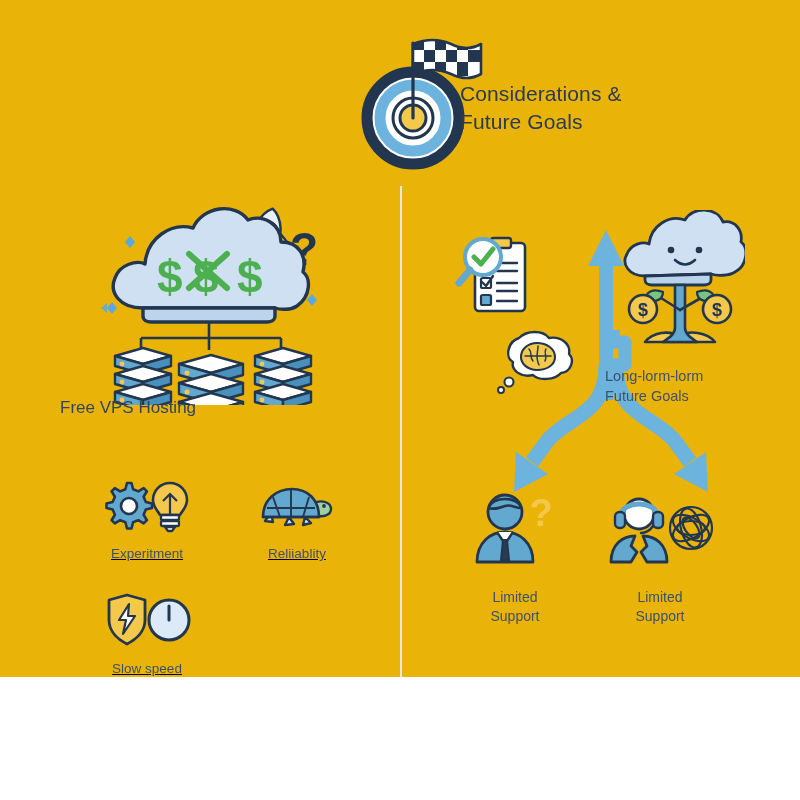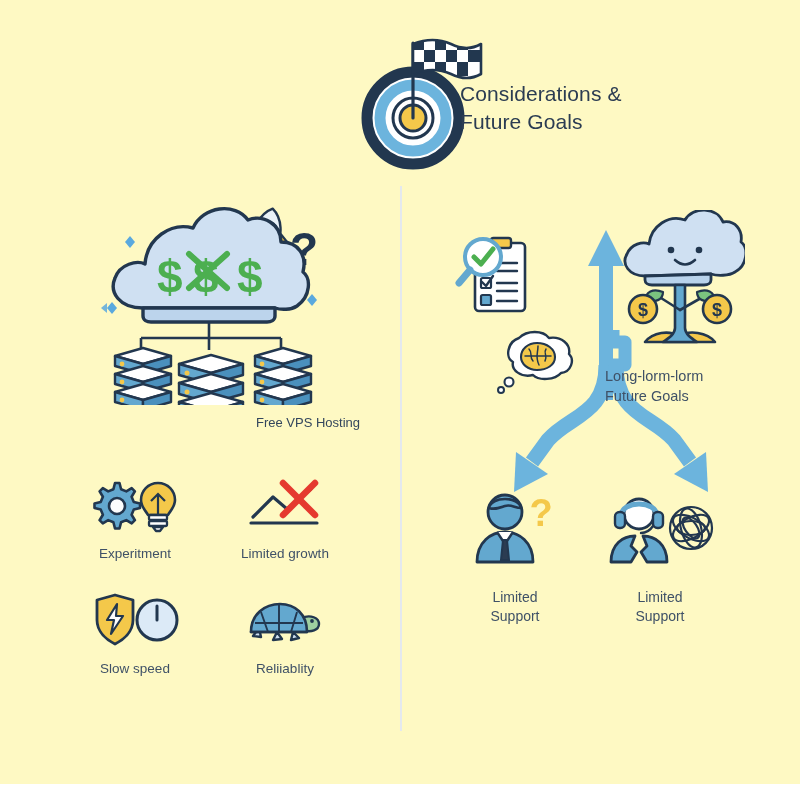--- a/index.html
+++ b/index.html
@@ -6,22 +6,22 @@
     margin: 0;
     padding: 0;
     background: #ffffff;
   }
   body {
     font-family: "Liberation Sans", sans-serif;
   }
   #canvas {
     position: relative;
     width: 800px;
-    height: 784px;
-    background: #fef9c3;
+    height: 677px;
+    background: #eab308;
     overflow: hidden;
   }
 
   
   #header {
     position: absolute;
     left: 355px;
     top: 30px;
     width: 400px;
     height: 140px;
@@ -66,35 +66,36 @@
   #left-hero {
     position: absolute;
     left: 25px;
     top: 0;
     width: 250px;
     height: 215px;
   }
   #left-hero-label {
     position: absolute;
     left: 0;
-    top: 225px;
+    top: 208px;
     width: 300px;
-    text-align: right;
+    text-align: left;
     color: #33465d;
-    font-size: 13px;
+    font-size: 17px;
   }
 
   #left-grid {
     position: absolute;
-    left: 0;
+    left: 12px;
     top: 285px;
     width: 300px;
     display: grid;
     grid-template-columns: 150px 150px;
     grid-template-rows: 115px 115px;
+    text-decoration: underline;
   }
   .feature {
     position: relative;
     text-align: center;
   }
   .feature-icon {
     height: 62px;
     display: flex;
     align-items: center;
     justify-content: center;
@@ -350,67 +351,54 @@
               <path d="M12 20 L19 13 L26 20 M19 13 L19 34" fill="none" stroke="#22374f" stroke-width="2.2"></path>
               <rect x="10" y="34" width="18" height="5" rx="1.6" fill="#ffffff" stroke="#22374f" stroke-width="2.3"></rect>
               <rect x="10" y="40" width="18" height="5" rx="1.6" fill="#ffffff" stroke="#22374f" stroke-width="2.3"></rect>
               <path d="M14 46 L24 46 L21 50 L17 50 Z" fill="#ffffff" stroke="#22374f" stroke-width="2.3" stroke-linejoin="round"></path>
             </g>
           </svg>
         </div>
         <div class="feature-label">Experitment</div>
       </div>
 
-      <div class="feature">
-        <div class="feature-icon">
-          <svg viewBox="0 0 92 58" width="92" height="58">
-            <path d="M14 40 L34 20 L48 32 L72 12" fill="none" stroke="#22374f" stroke-width="3.2" stroke-linecap="round" stroke-linejoin="round"></path>
-            <line x1="12" y1="46" x2="78" y2="46" stroke="#22374f" stroke-width="3.2" stroke-linecap="round"></line>
-            <g stroke="#e5392f" stroke-width="6.5" stroke-linecap="round">
-              <line x1="44" y1="6" x2="76" y2="38"></line>
-              <line x1="76" y1="6" x2="44" y2="38"></line>
-            </g>
-          </svg>
-        </div>
-        <div class="feature-label">Limited growth</div>
-      </div>
-
-      <div class="feature">
-        <div class="feature-icon">
-          <svg viewBox="0 0 92 58" width="92" height="58">
-
-            <path d="M8 8 L26 3 L44 8 L44 28 C44 40 34 48 26 52 C18 48 8 40 8 28 Z" fill="#f4c84a" stroke="#22374f" stroke-width="2.8" stroke-linejoin="round"></path>
-            <path d="M28 12 L18 28 L25 28 L22 42 L34 24 L27 24 Z" fill="#fdfdfd" stroke="#22374f" stroke-width="2.2" stroke-linejoin="round"></path>
-
-            <circle cx="68" cy="28" r="20" fill="#dceaf7" stroke="#22374f" stroke-width="3"></circle>
-            <line x1="68" y1="28" x2="68" y2="14" stroke="#22374f" stroke-width="3" stroke-linecap="round"></line>
-          </svg>
-        </div>
-        <div class="feature-label">Slow speed</div>
-      </div>
 
       <div class="feature">
         <div class="feature-icon">
           <svg viewBox="0 0 92 58" width="92" height="58">
 
             <g fill="#cfe0f2" stroke="#22374f" stroke-width="2.4" stroke-linejoin="round">
               <path d="M20 36 L14 44 L22 45 Z"></path>
               <path d="M38 40 L34 48 L43 47 Z"></path>
               <path d="M54 40 L52 48 L60 46 Z"></path>
             </g>
 
             <path d="M62 26 C72 22 80 26 80 32 C80 38 72 41 64 38 Z" fill="#9fcfa0" stroke="#22374f" stroke-width="2.4" stroke-linejoin="round"></path>
             <circle cx="73" cy="29" r="1.9" fill="#22374f"></circle>
 
             <path d="M12 40 C12 22 26 12 41 12 C56 12 68 22 68 40 Z" fill="#63a8cf" stroke="#22374f" stroke-width="2.6" stroke-linejoin="round"></path>
             <path d="M40 13 L40 40 M22 20 L29 40 M58 20 L52 40 M16 31 L64 31" fill="none" stroke="#22374f" stroke-width="1.9"></path>
             <path d="M12 40 L68 40" stroke="#22374f" stroke-width="2.6" stroke-linecap="round"></path>
           </svg>
         </div>
         <div class="feature-label">Reliiablity</div>
+      </div>
+
+      <div class="feature">
+        <div class="feature-icon">
+          <svg viewBox="0 0 92 58" width="92" height="58">
+
+            <path d="M8 8 L26 3 L44 8 L44 28 C44 40 34 48 26 52 C18 48 8 40 8 28 Z" fill="#f4c84a" stroke="#22374f" stroke-width="2.8" stroke-linejoin="round"></path>
+            <path d="M28 12 L18 28 L25 28 L22 42 L34 24 L27 24 Z" fill="#fdfdfd" stroke="#22374f" stroke-width="2.2" stroke-linejoin="round"></path>
+
+            <circle cx="68" cy="28" r="20" fill="#dceaf7" stroke="#22374f" stroke-width="3"></circle>
+            <line x1="68" y1="28" x2="68" y2="14" stroke="#22374f" stroke-width="3" stroke-linecap="round"></line>
+          </svg>
+        </div>
+        <div class="feature-label">Slow speed</div>
       </div>
 
     </div>
   </div>
 
   <div id="right-panel">
 
     <div id="flow-arrows">
       <svg viewBox="0 0 360 330" width="360" height="330">
 

